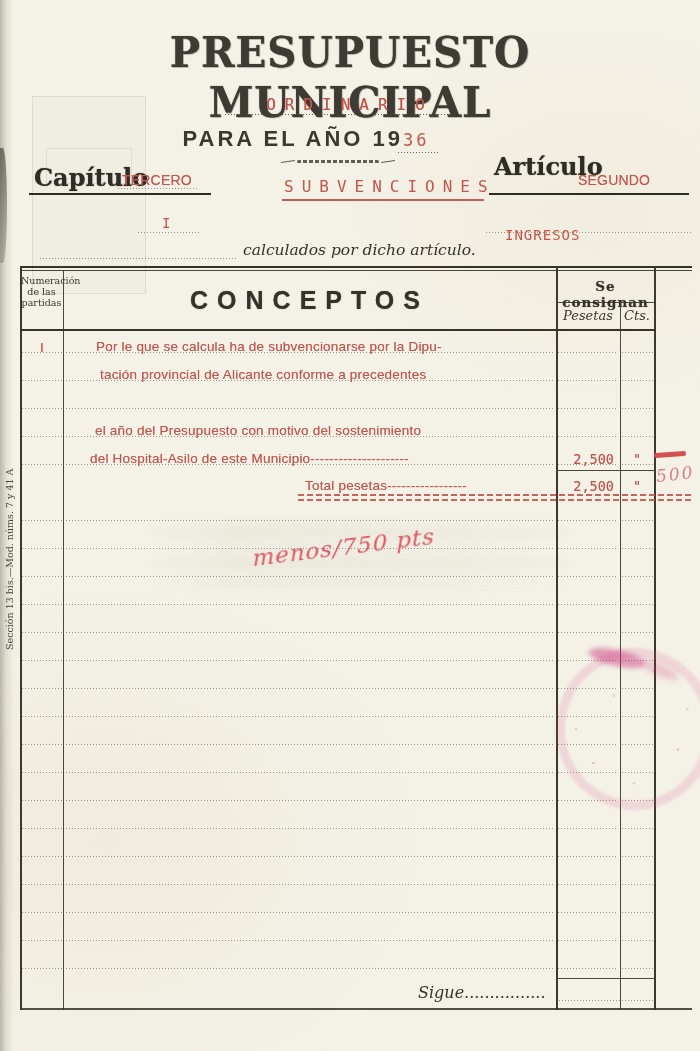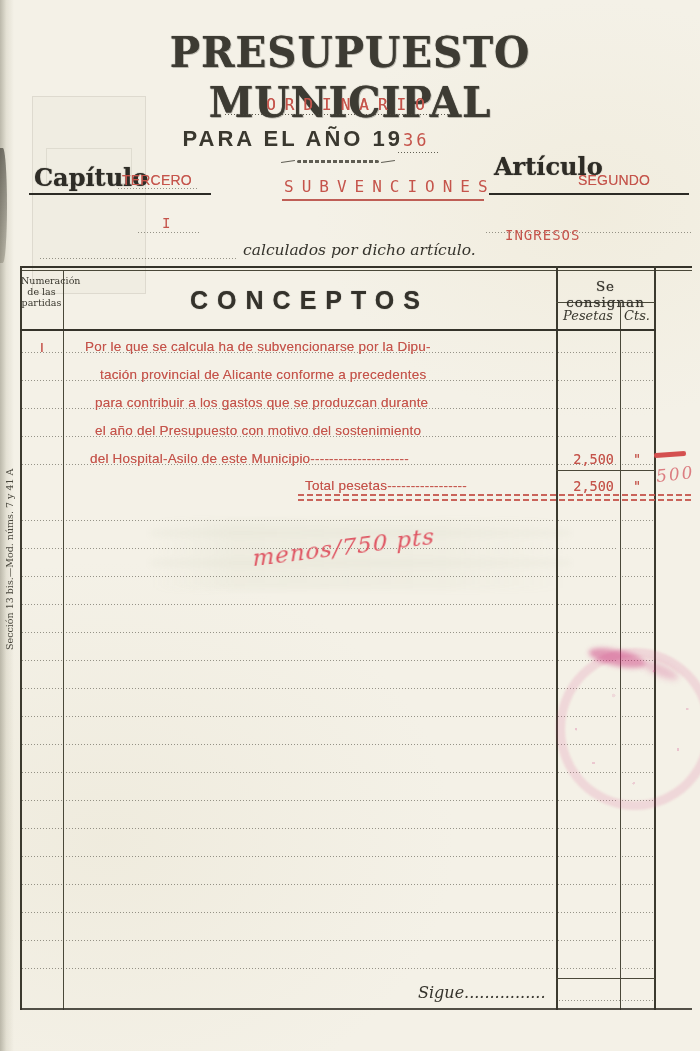--- a/index.html
+++ b/index.html
@@ -45,21 +45,21 @@
   .italic-form{font-style:italic;font-size:15.5px;color:#35332c;}
   
   .vline{width:1px;background:#4a4839;}
   .vline2{width:2px;background:#3c3a2f;}
   .hline{height:1px;background:#4a4839;}
   .hline2{height:2px;background:#35332a;}
   .speckle{opacity:.85;}
   .hdr-small{font-size:9.5px;line-height:11px;text-align:center;color:#3a382f;}
   .conceptos{font-family:"Liberation Sans", sans-serif;font-weight:bold;font-size:25px;
     letter-spacing:9px;color:#34322b;text-shadow:0 0 1px rgba(52,50,43,.7);}
-  .consignan{font-weight:normal;font-size:13.5px;color:#34322b;letter-spacing:1px;
+  .consignan{font-weight:bold;font-size:13.5px;color:#34322b;letter-spacing:1px;
     text-shadow:0 0 1px rgba(52,50,43,.6);}
   .colhead-it{font-style:italic;font-size:13px;color:#3a382f;}
   .entry-line{font-family:Liberation Sans, sans-serif;font-size:13.5px;letter-spacing:.2px;
     color:#c5544b;white-space:nowrap;text-shadow:0 0 .4px rgba(197,84,75,.6);}
   .amount{font-family:"DejaVu Sans Mono", monospace;font-size:13.5px;color:#c5544b;
     text-shadow:0 0 .4px rgba(197,84,75,.6);}
   .sigue{font-style:italic;font-size:16px;color:#35332c;}
   .side-text{font-size:9.5px;color:#4a483e;white-space:nowrap;
     transform:rotate(-90deg);transform-origin:left top;}
   .handnote{font-style:italic;font-size:23px;color:#df5663;letter-spacing:1px;
@@ -231,23 +231,22 @@
       <div class="abs dotted-lt" style="left: 66px; top: 940px; width: 488px;"></div>
       <div class="abs dotted-lt" style="left: 558px; top: 940px; width: 60px;"></div>
       <div class="abs dotted-lt" style="left: 622px; top: 940px; width: 31px;"></div>
       <div class="abs dotted-lt" style="left: 22px; top: 968px; width: 40px;"></div>
       <div class="abs dotted-lt" style="left: 66px; top: 968px; width: 488px;"></div>
       <div class="abs dotted-lt" style="left: 558px; top: 968px; width: 60px;"></div>
       <div class="abs dotted-lt" style="left: 622px; top: 968px; width: 31px;"></div>
     </div>
 
   <div class="abs entry-line" style="left:40px;top:340px;">I</div>
-  <div class="abs entry-line" style="left:85px;top:339px;text-align:center;">Por le que se calcula ha de subvencionarse por la Dipu-</div>
+  <div class="abs entry-line" style="left:96px;top:339px;text-align:center;">Por le que se calcula ha de subvencionarse por la Dipu-</div>
   <div class="abs entry-line" style="left:100px;top:367px;">tación provincial de Alicante conforme a precedentes</div>
-  <div class="abs entry-line" style="left:95px;top:395px;">para contribuir a los gastos que se produzcan durante</div>
   <div class="abs entry-line" style="left:95px;top:423px;">el año del Presupuesto con motivo del sostenimiento</div>
   <div class="abs entry-line" style="left:90px;top:451px;">del Hospital-Asilo de este Municipio---------------------</div>
 
   <div class="abs amount" style="left:556px;top:451px;width:58px;text-align:right;">2,500</div>
   <div class="abs amount" style="left:620px;top:451px;width:34px;text-align:center;">"</div>
   <div class="abs hline" style="left:556px;top:470px;width:99px;"></div>
 
   <div class="abs entry-line" style="left:305px;top:478px;">Total pesetas-----------------</div>
   <div class="abs amount" style="left:556px;top:478px;width:58px;text-align:right;">2,500</div>
   <div class="abs amount" style="left:620px;top:478px;width:34px;text-align:center;">"</div>

